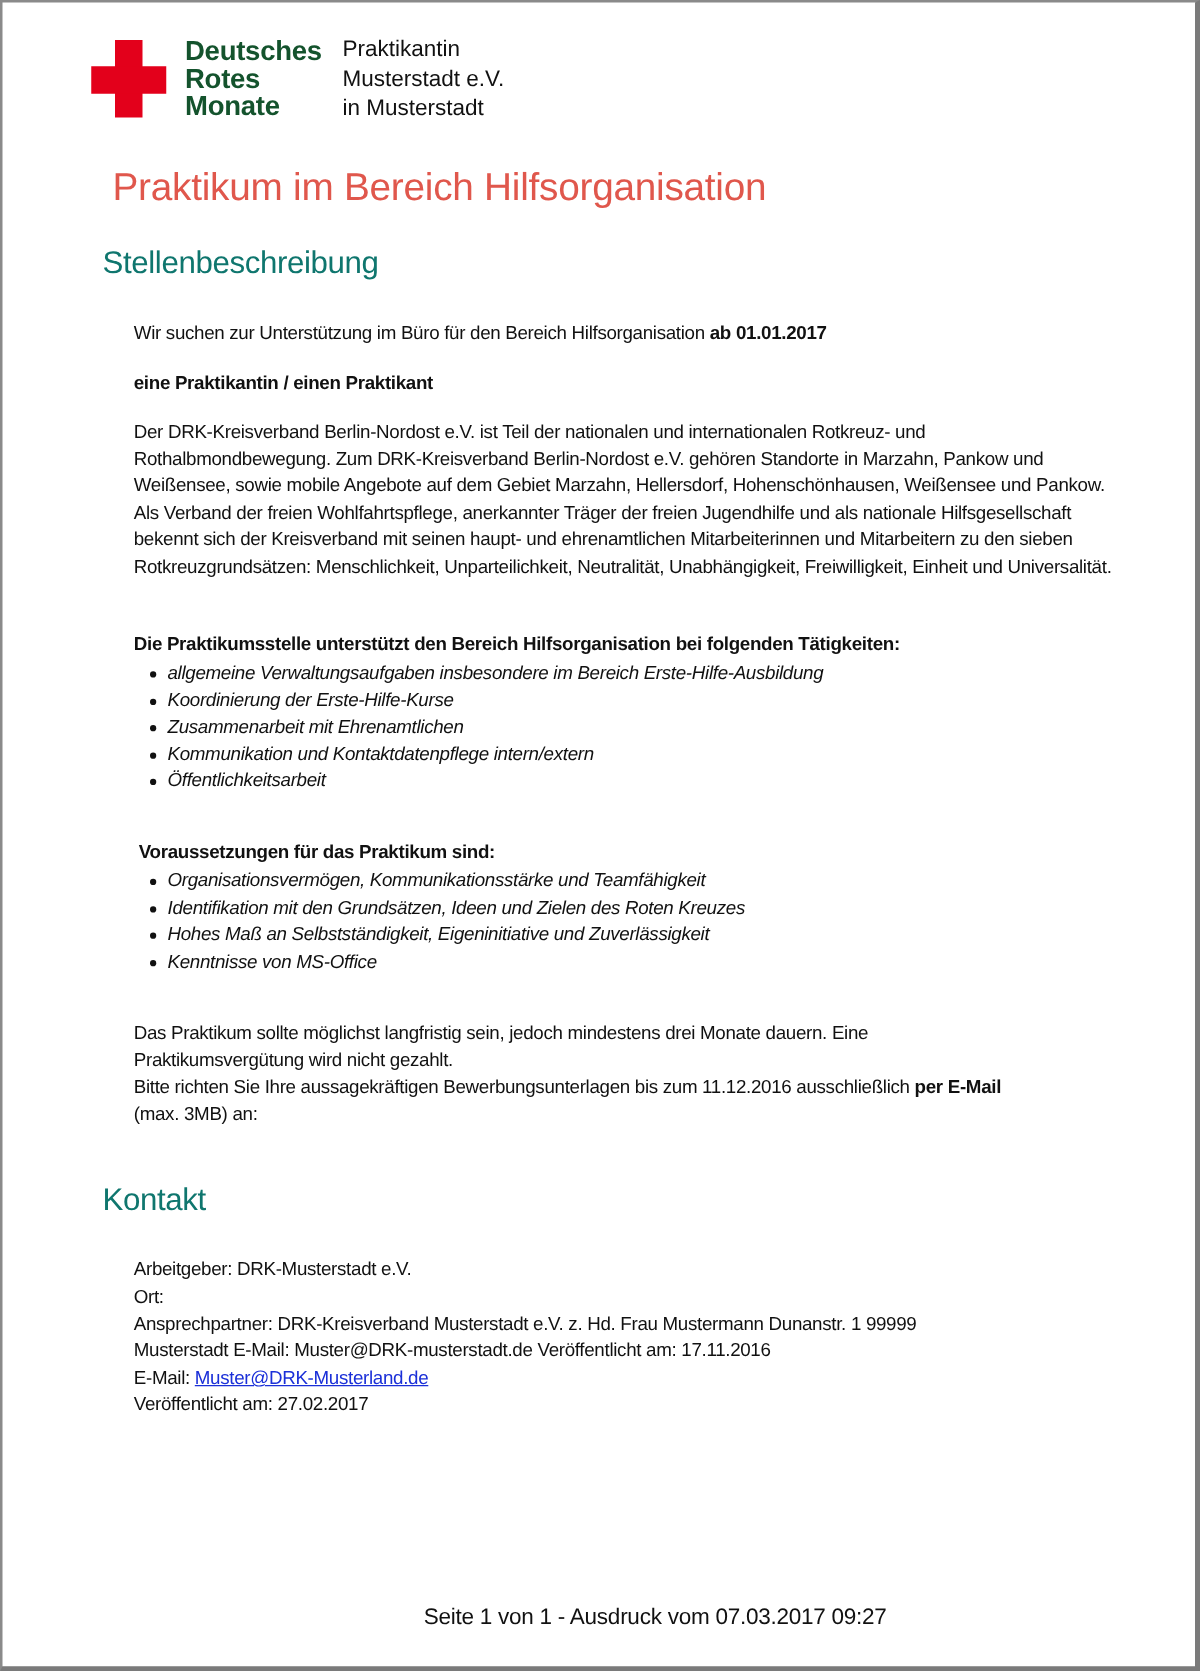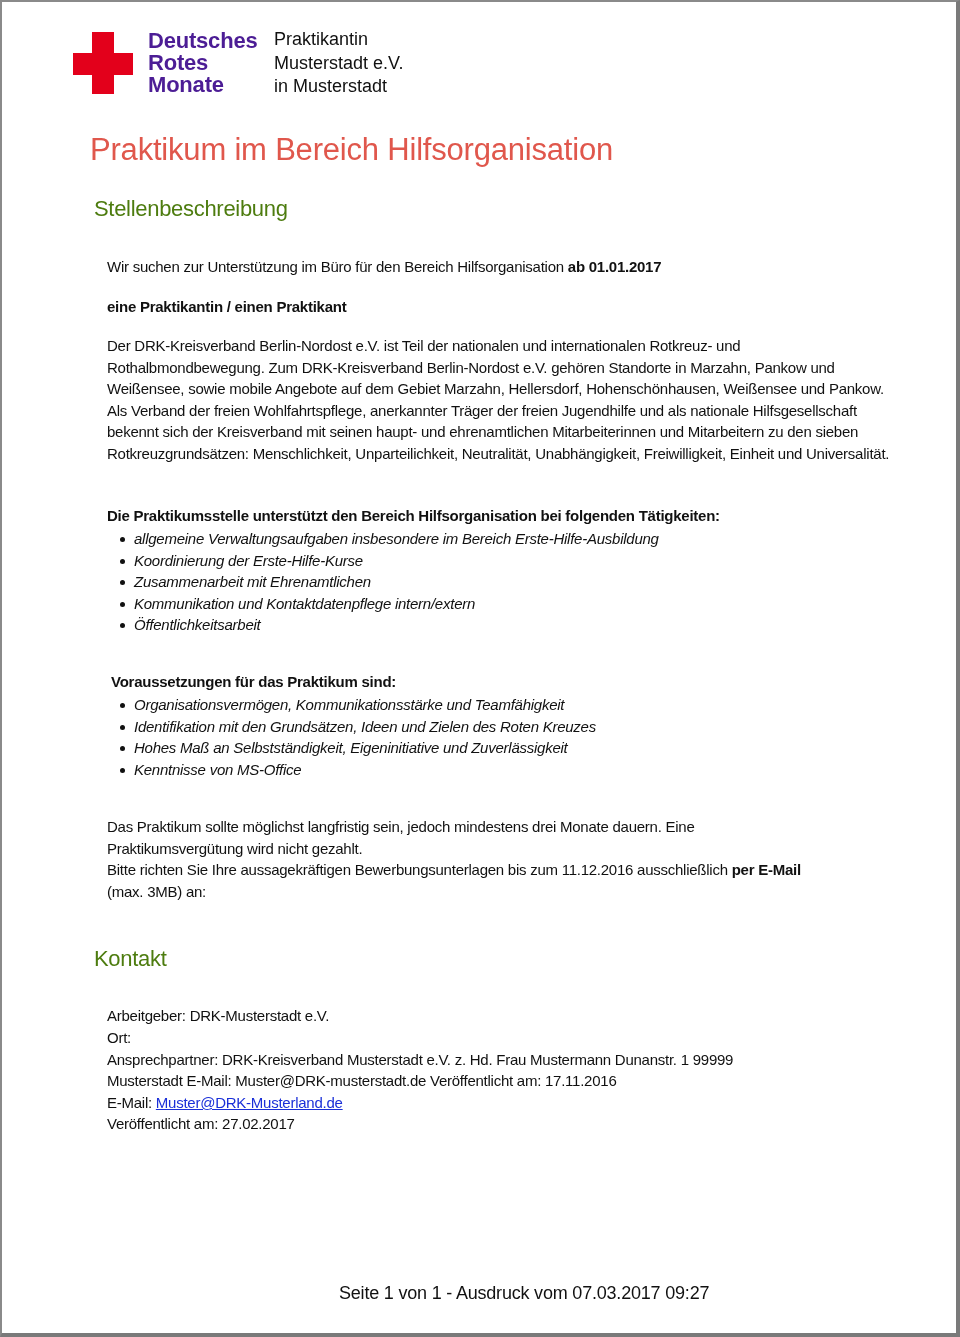--- a/index.html
+++ b/index.html
@@ -5,25 +5,25 @@
   html, body { margin: 0; padding: 0; background: #ffffff; }
   body { width: 960px; height: 1337px; position: relative; overflow: hidden;
          font-family: "Liberation Sans", sans-serif; color: #111; }
   .frame { position: absolute; left: 0; top: 0; width: 960px; height: 1337px;
            box-sizing: border-box; border-top: 2px solid #8a8a8a; border-left: 2px solid #8a8a8a;
            border-right: 4px solid #7a7a7a; border-bottom: 4px solid #7a7a7a; background: #fff; }
   .logo-cross { position: absolute; left: 71px; top: 30px; width: 60px; height: 62px; }
   .logo-cross .v { position: absolute; left: 19px; top: 0; width: 22px; height: 62px; background: #e3001b; }
   .logo-cross .h { position: absolute; left: 0; top: 21px; width: 60px; height: 22px; background: #e3001b; }
   .logo-text { position: absolute; left: 146px; top: 28px; font-weight: bold; font-size: 22px;
-               line-height: 22px; color: #4c1d95; letter-spacing: -0.2px; }
+               line-height: 22px; color: #14532d; letter-spacing: -0.2px; }
   .logo-text div { height: 22px; }
   .org-text { position: absolute; left: 272px; top: 26px; font-size: 18px; line-height: 23.5px; color: #111; }
   .title { position: absolute; left: 88px; top: 130px; font-size: 31px; color: #e0574c; margin: 0; font-weight: normal; letter-spacing: -0.2px; }
-  .h2 { position: absolute; left: 92px; font-size: 22px; color: #4d7c0f; margin: 0; font-weight: normal; letter-spacing: -0.3px; }
+  .h2 { position: absolute; left: 80px; font-size: 25px; color: #0f766e; margin: 0; font-weight: normal; letter-spacing: -0.3px; }
   .p { position: absolute; left: 88px; font-size: 15px; line-height: 21.5px; color: #111; margin: 17px; letter-spacing: -0.25px; }
   .b { font-weight: bold; }
   ul.list { position: absolute; left: 114px; margin: 0; padding: 0; list-style: none; font-size: 15px; line-height: 21.5px; letter-spacing: -0.25px; font-style: italic; }
   ul.list li { position: relative; padding-left: 18px; }
   ul.list li::before { content: ""; position: absolute; left: 4px; top: 9px; width: 5px; height: 5px; border-radius: 50%; background: #111; }
   a.mail { color: #1a2fd8; text-decoration: underline; }
   .footer { position: absolute; left: 337px; top: 1281px; font-size: 18px; color: #111; letter-spacing: -0.2px; }
 </style>
 </head>
 <body>

